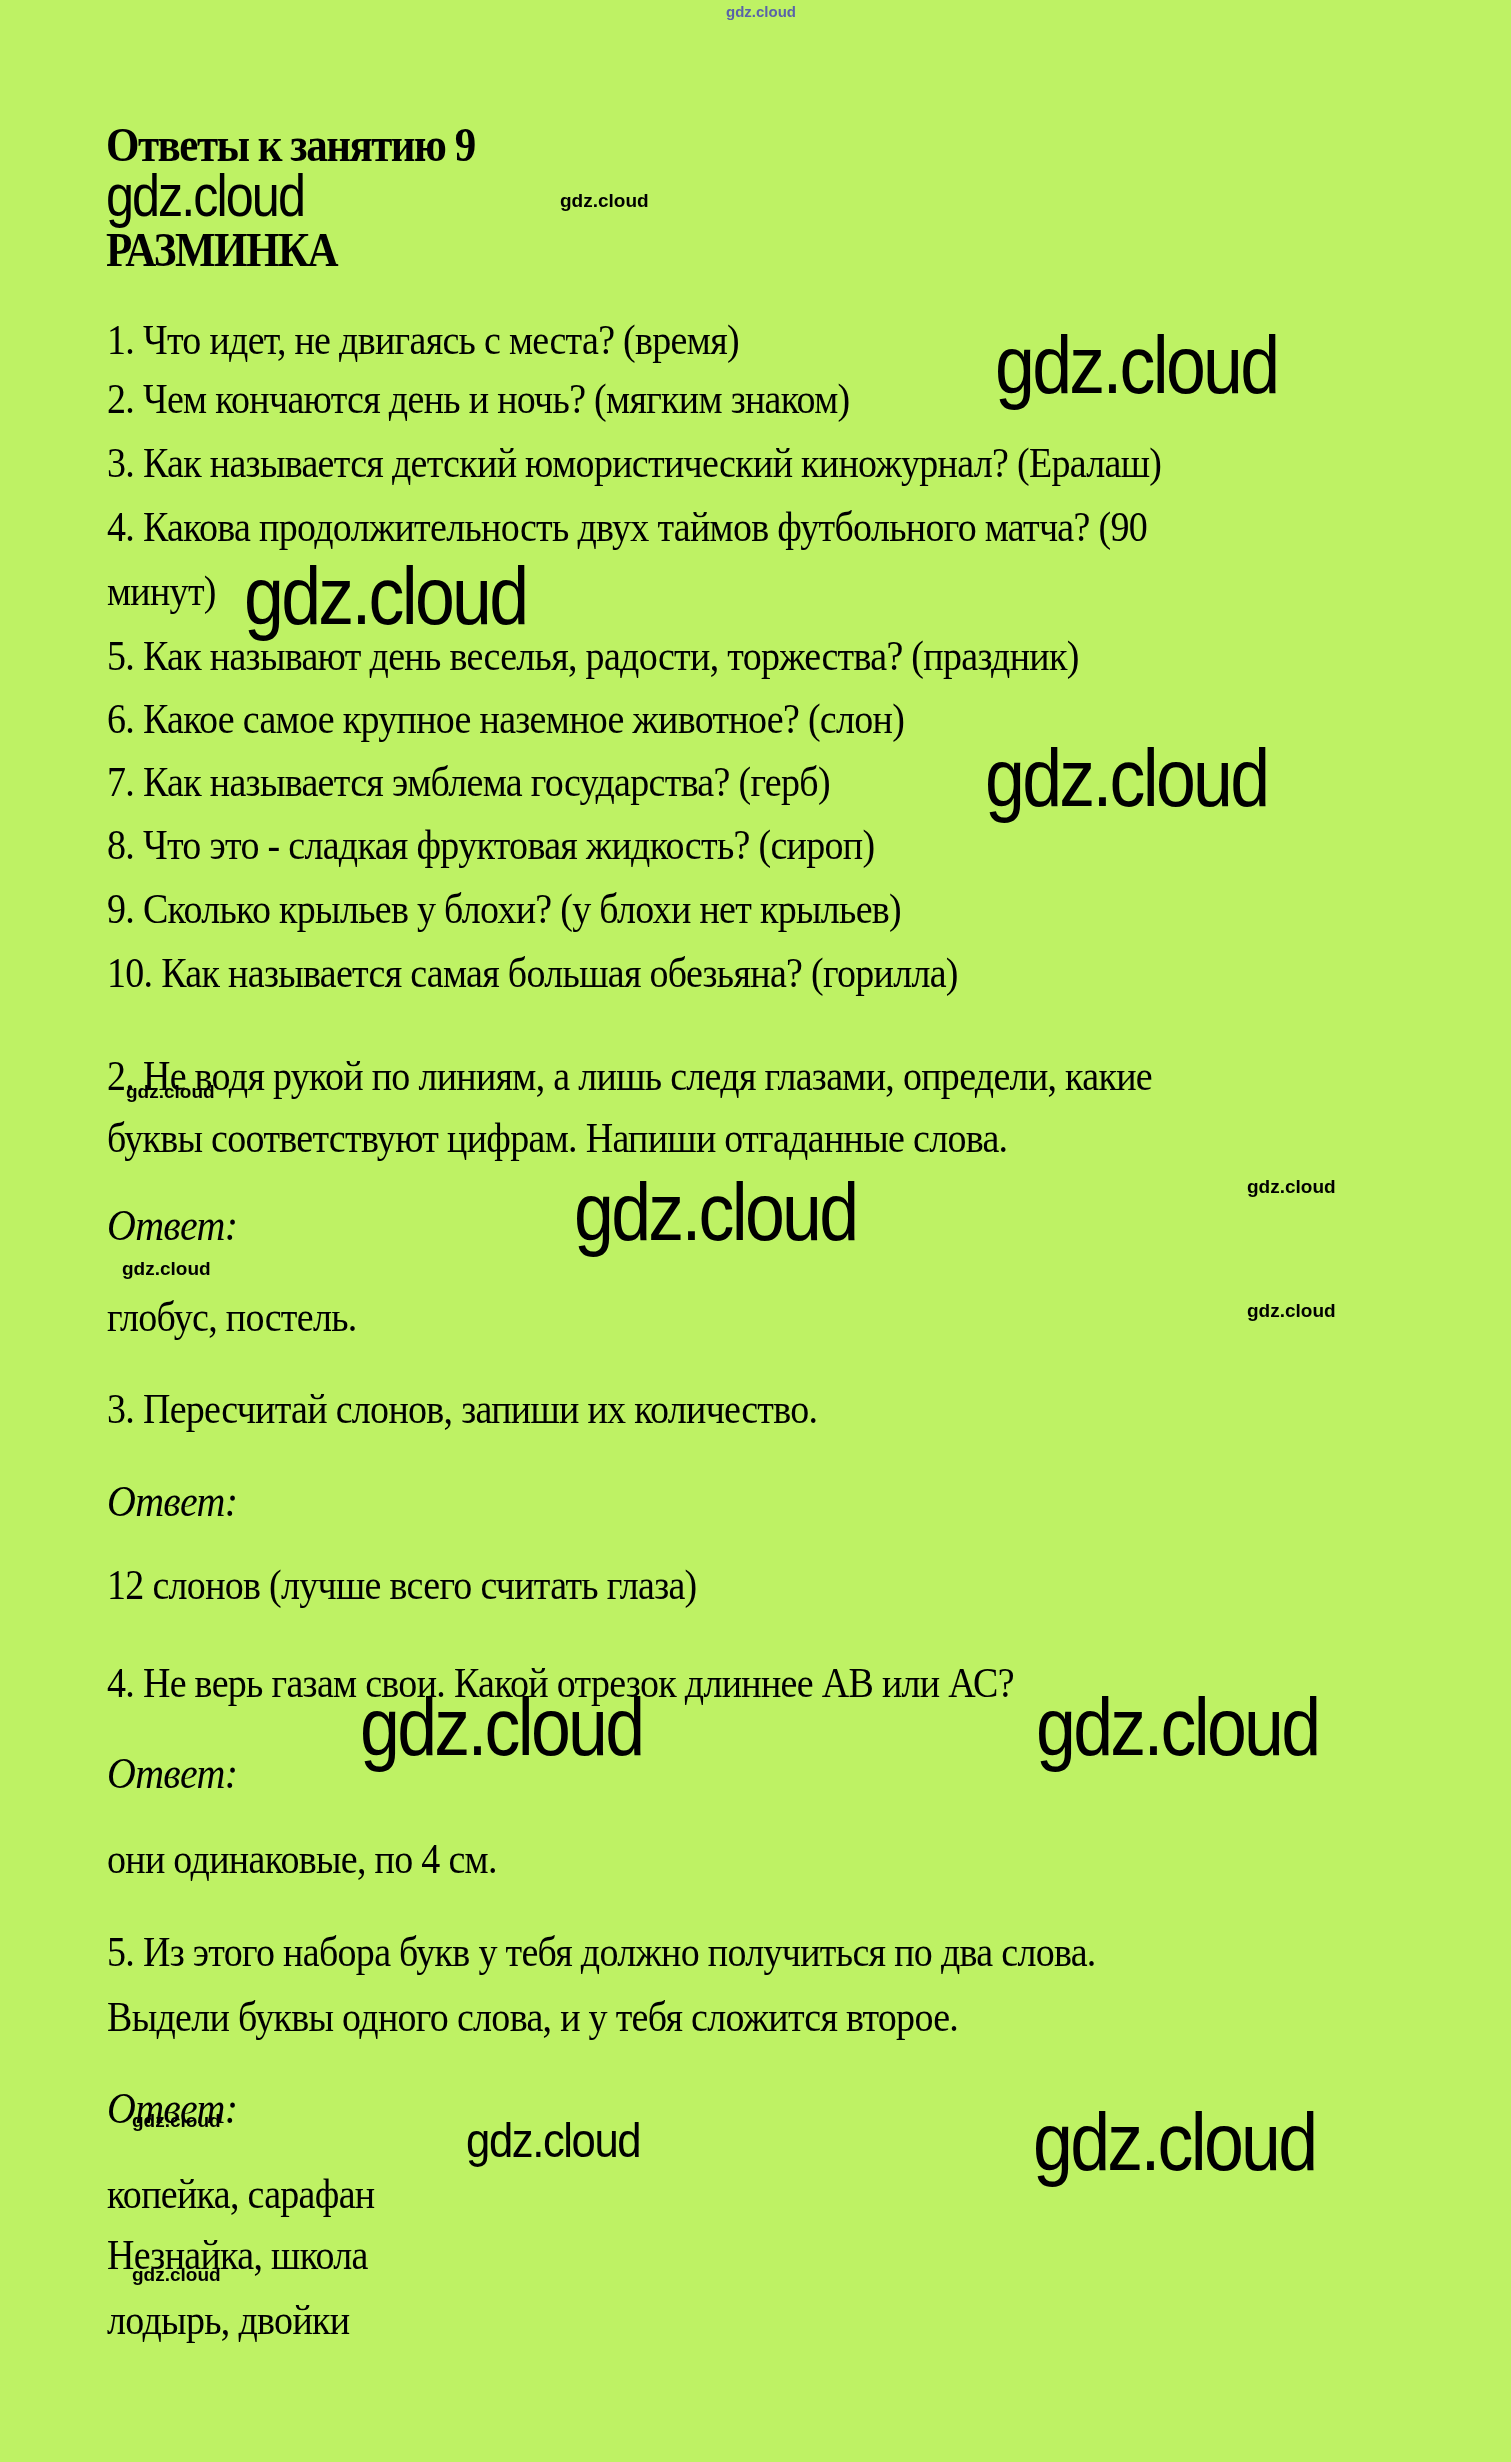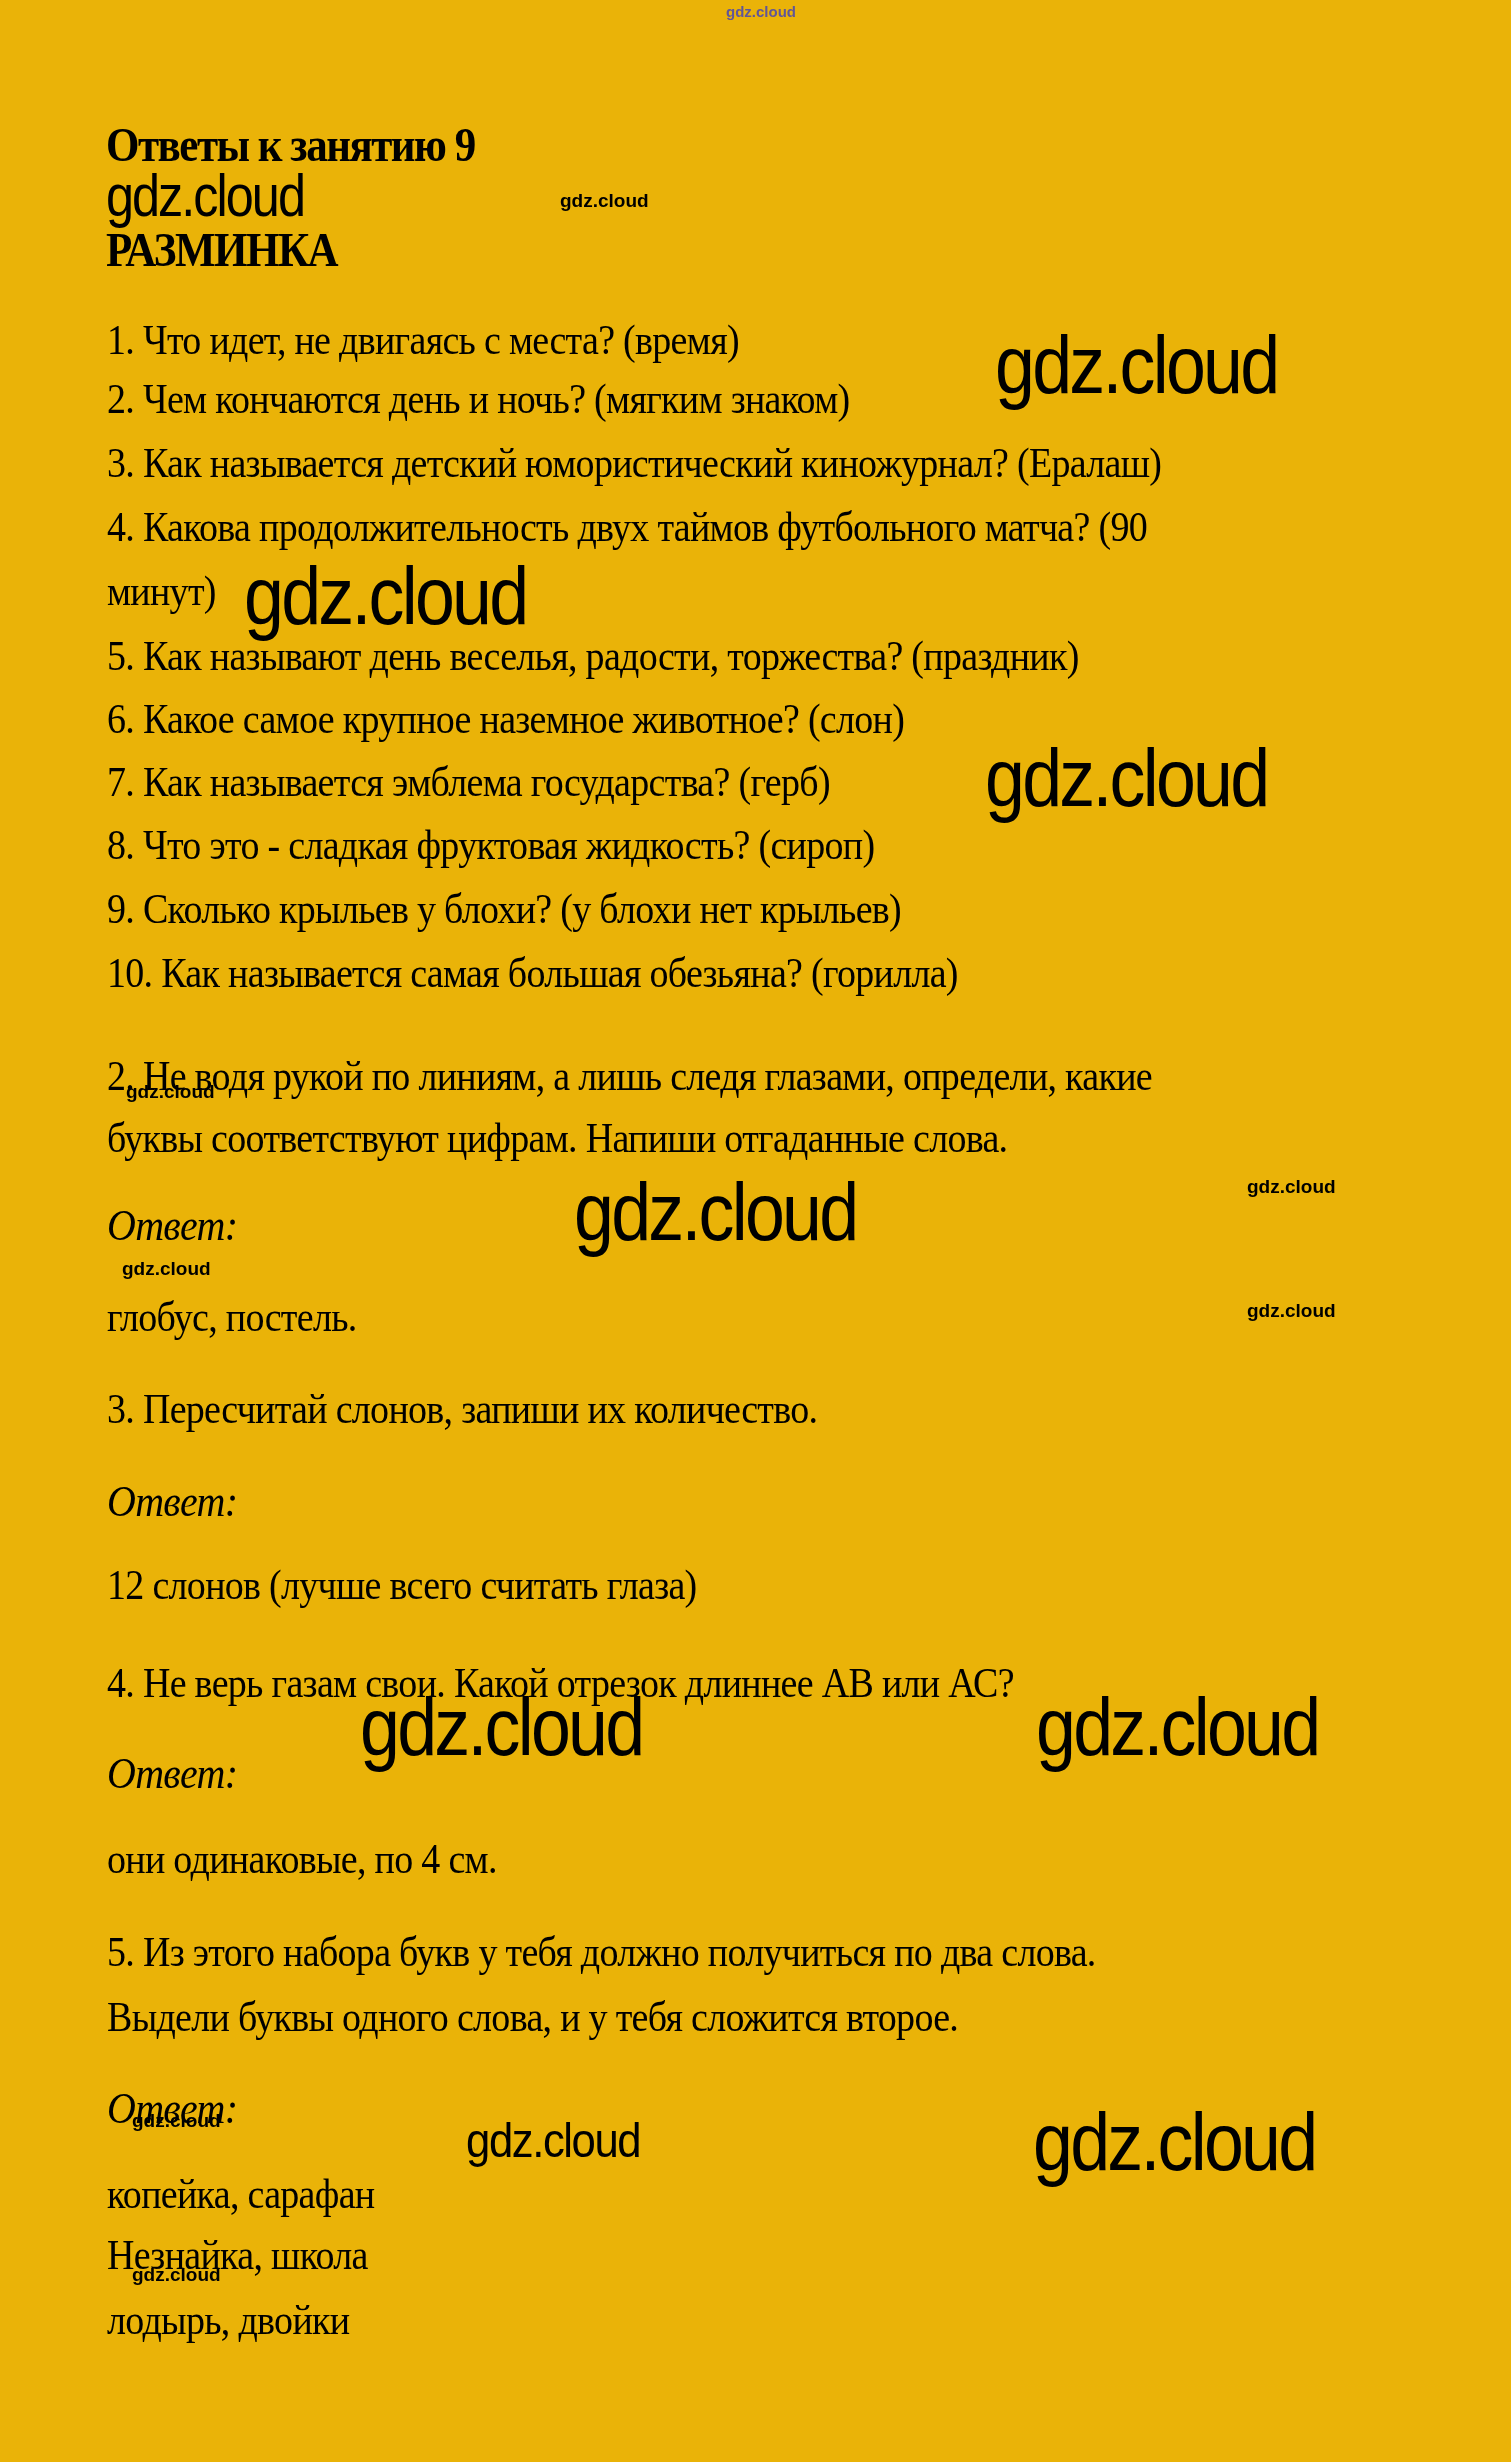--- a/index.html
+++ b/index.html
@@ -1,20 +1,20 @@
 <!DOCTYPE html>
 <html style="font-size:12px"><head>
 <meta charset="utf-8">
 <style>
   html, body { margin: 0; padding: 0; background: #ffffff; }
   #page {
     position: relative;
     width: 1512px;
     height: 2462px;
-    background: #eab308;
+    background: #bef264;
     overflow: hidden;
     font-family: "Liberation Serif", serif;
   }
   .line {
     position: absolute;
     white-space: nowrap;
     color: #000000;
     font-family: "Liberation Serif", serif;
     font-size: 38px;
     letter-spacing: -0.7px;

